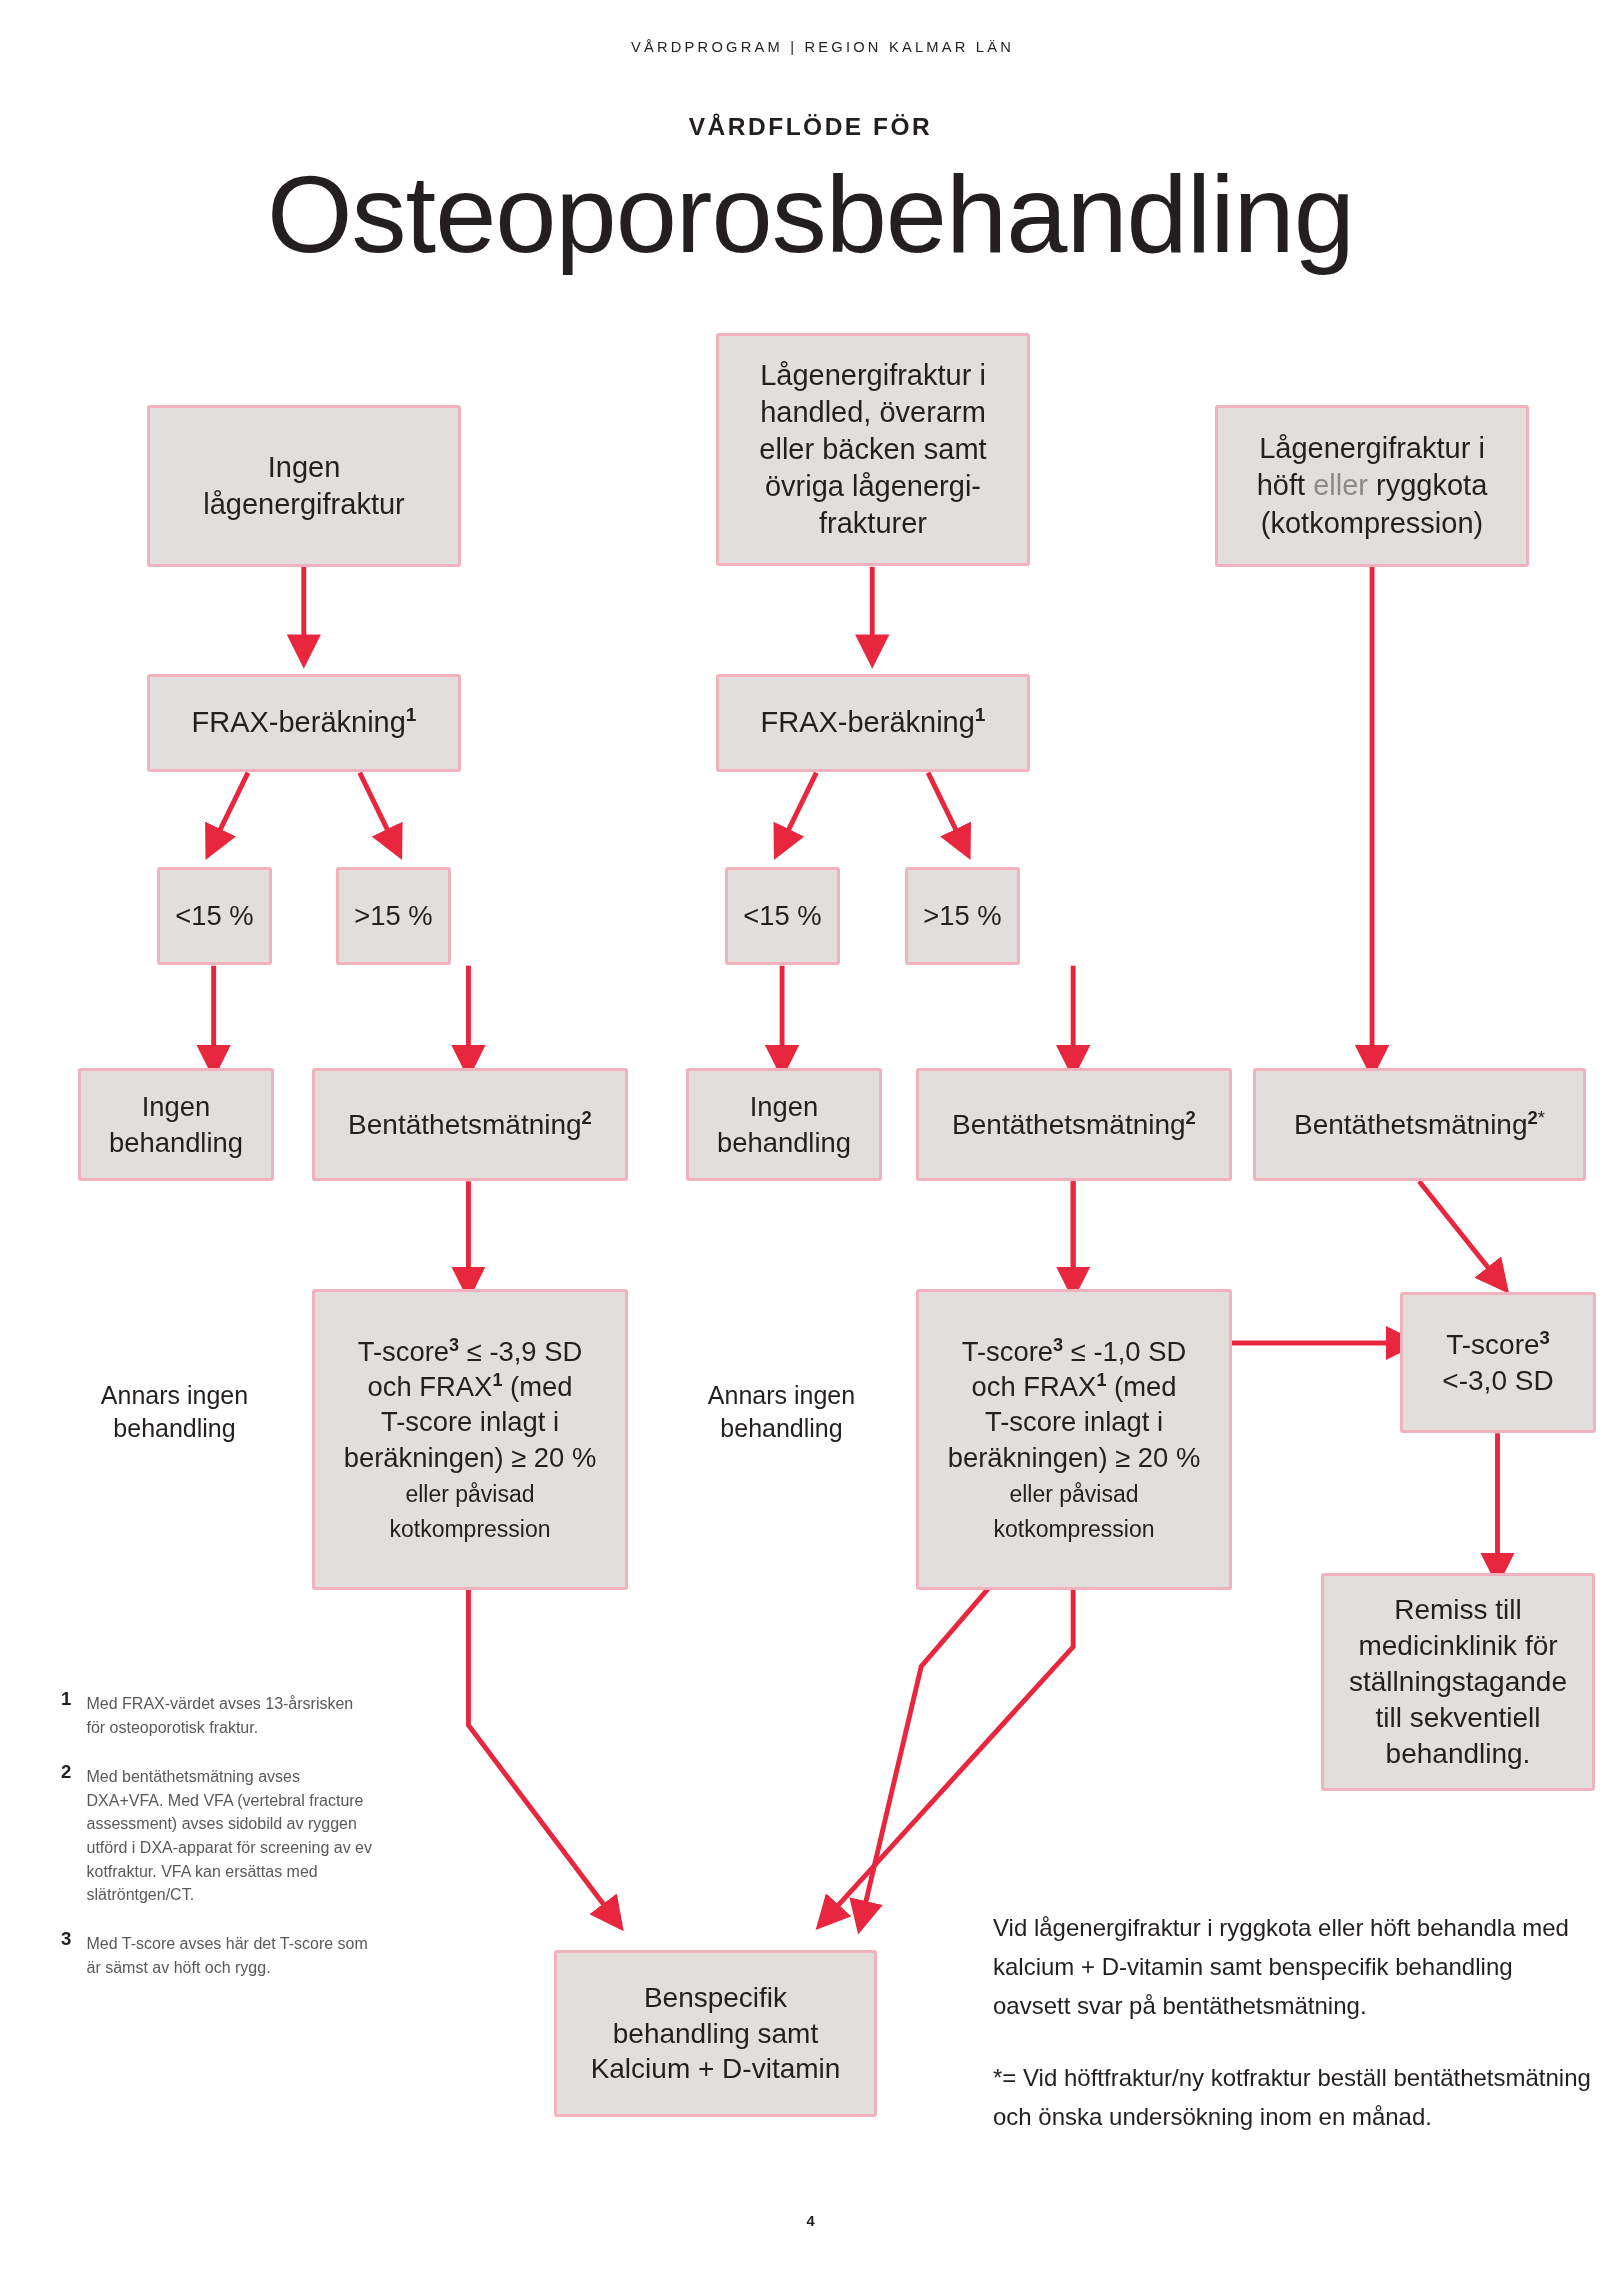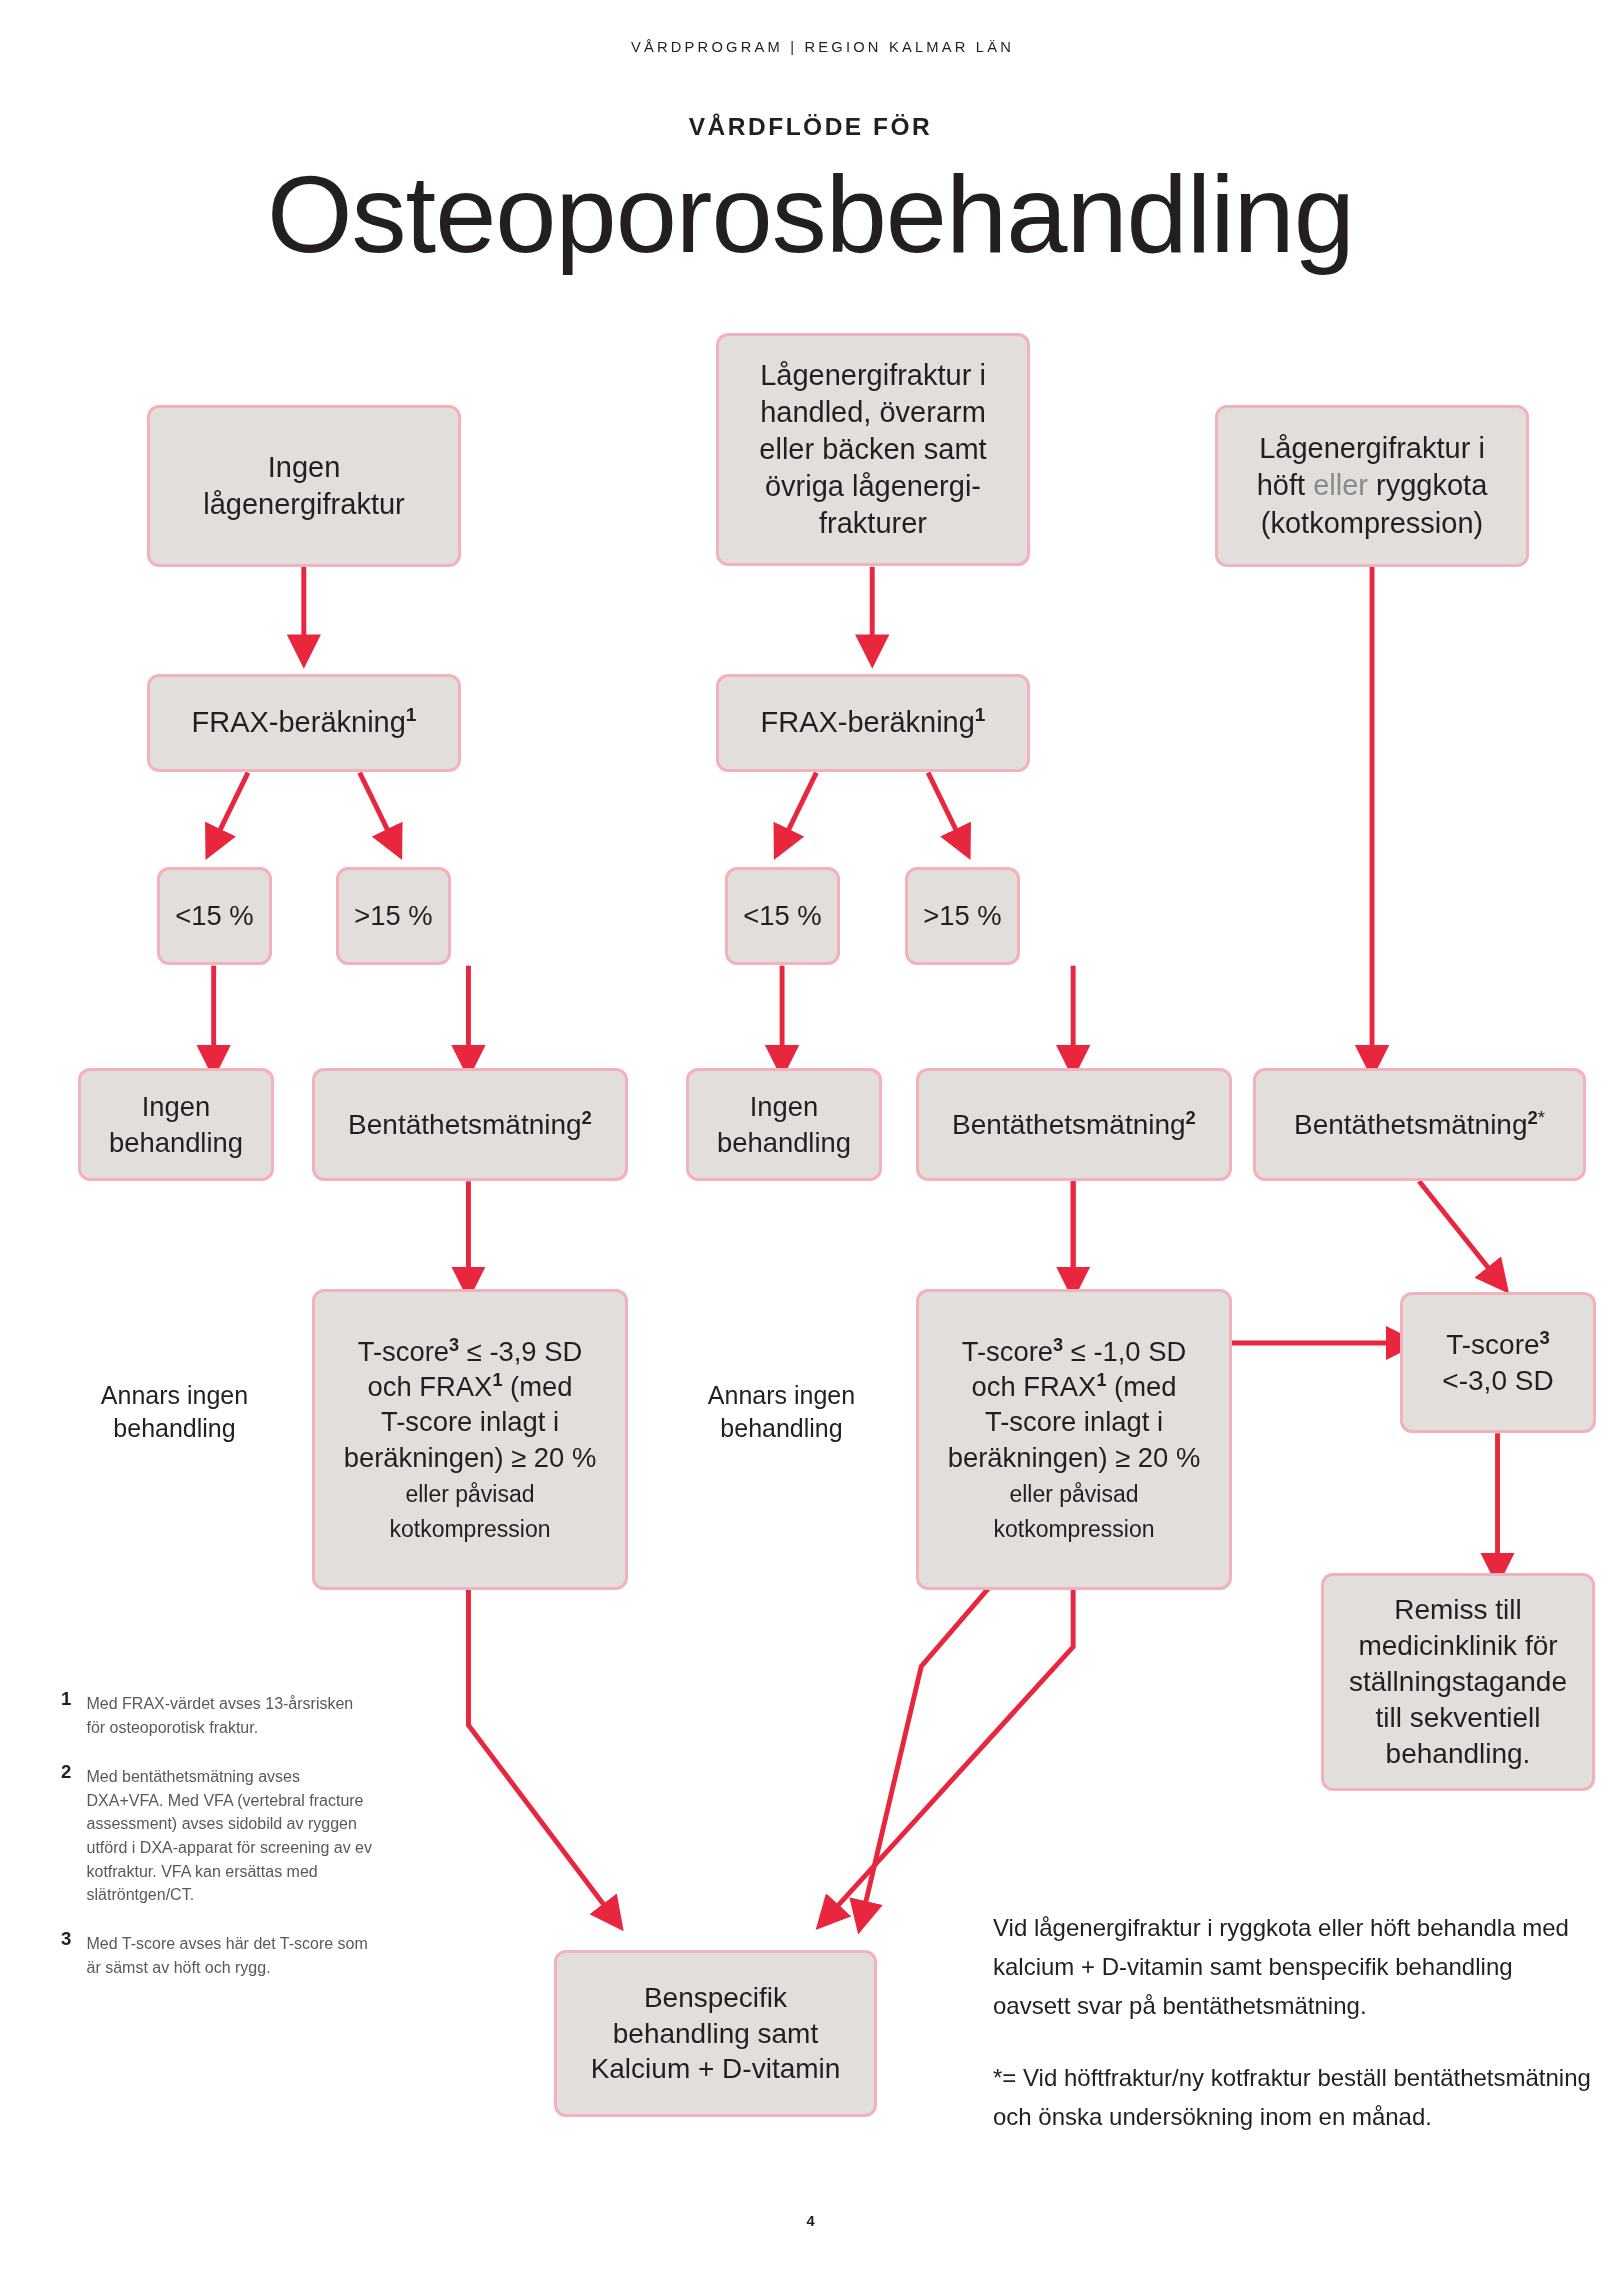--- a/index.html
+++ b/index.html
@@ -24,21 +24,21 @@
     font-size:110px;font-weight:300;letter-spacing:-1px;color:#231f20;
     line-height:1.12;
   }
 
   
   #wires{position:absolute;top:0;left:0;width:1621px;height:2293px;}
 
   
   .box{
     position:absolute;box-sizing:border-box;
-    background:#e2dedb;border:3.9px solid #f2b2bd;border-radius:12px;
+    background:#e2dedb;border:3.9px solid #f2b2bd;border-radius:3px;
     display:flex;align-items:center;justify-content:center;
     text-align:center;font-weight:300;color:#231f20;
     line-height:1.28;padding:5.9px 9.8px;
   }
   .box .t{display:block;width:100%;}
   sup{font-size:.66em;font-weight:700;vertical-align:super;line-height:0;}
   .sm{font-size:.84em;}
   .dim{color:#8b8a8a;}
 
   

